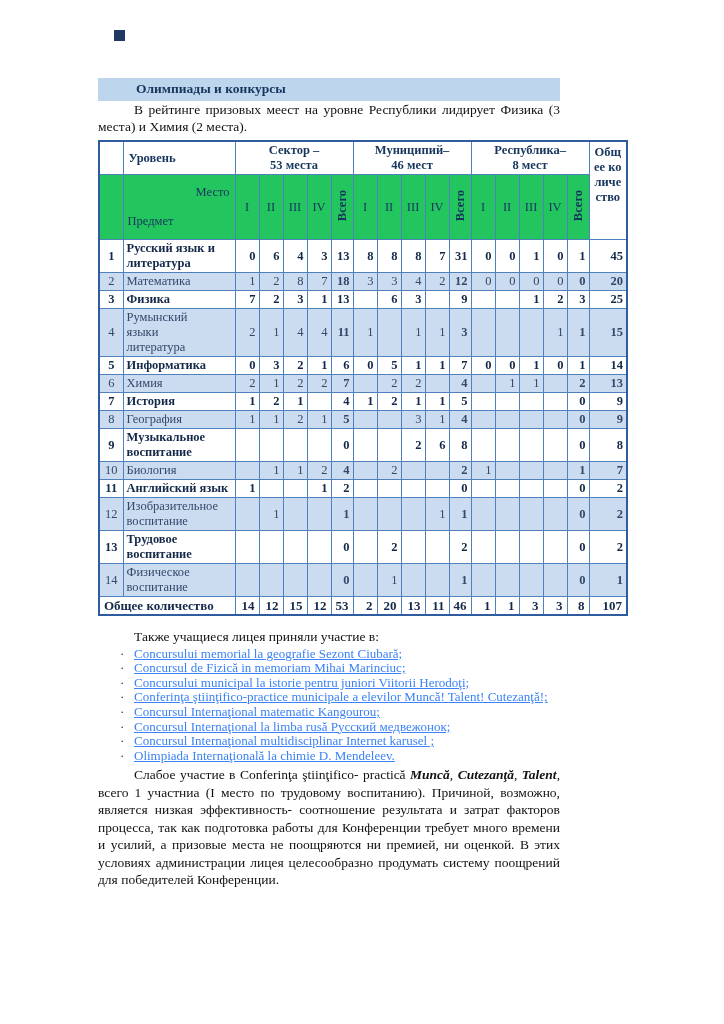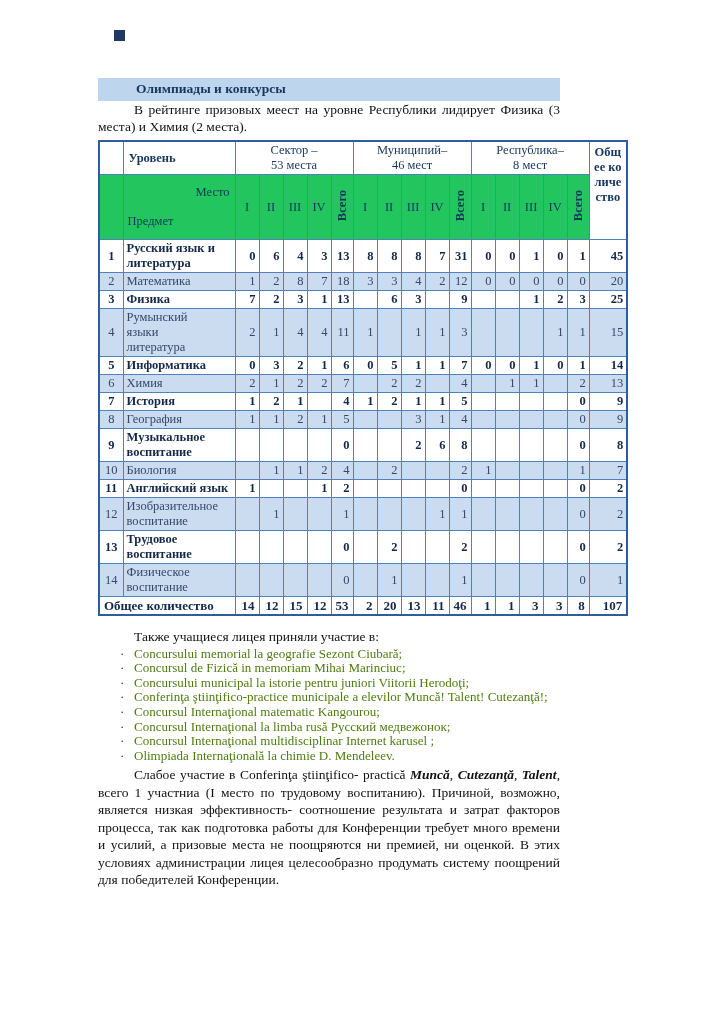--- a/index.html
+++ b/index.html
@@ -30,52 +30,52 @@
     margin-top:5px; color:#1c3254;
   }
   table.results { border:2px solid #2e5c9e; }
   table.results td {
     border:1.5px solid #4f81bd; padding:1px 3px;
     font-size:12.5px; line-height:15px; vertical-align:middle;
     overflow:hidden;
   }
   thead td { text-align:center; color:#17365d; }
   .hdr1 td { height:30px; background:#fff; }
-  .sec-label { font-weight:normal; white-space:pre-line; line-height:14px;margin-top:42px; }
+  .sec-label { font-weight:bold; white-space:pre-line; line-height:14px;margin-top:42px; }
   .level-cell { text-align:left !important; font-weight:bold; padding-left:5px !important; }
   .hdr2 td { height:62px; background:#22c55e; }
   .corner .place-lbl { text-align:right; padding:1px 2px 14px 0; }
   .corner .subject-lbl { text-align:left; padding:0 0 1px 1px; }
   .rot {
     writing-mode:vertical-rl; transform:rotate(180deg);
     font-weight:bold; display:inline-block; line-height:13px;
   }
   .grand-hdr {
     background:#fff !important; font-weight:bold; word-break:break-all;
     line-height:14px; font-size:12.5px; vertical-align:top !important;
     padding-top:3px !important;
   }
   tbody td { background:#fff; }
   tbody tr.shaded td { background:#cbdcf0; color:#33486b; }
   tbody tr.emph td { font-weight:bold; color:#14294a; }
   td.rownum { text-align:center; }
   td.subj { text-align:left; white-space:pre-line; line-height:15px; padding-left:4px;margin-top:8px; }
   td.val { text-align:right; padding-right:4px; }
-  td.tot { font-weight:normal; }
+  td.tot { font-weight:bold; }
   .hdr2 td { border-bottom:2.5px solid #2e5c9e; }
   tfoot td { border-top:2.5px solid #2e5c9e; font-weight:bold; background:#fff; color:#14294a; }
   tfoot td.foot-label { text-align:left; padding-left:4px; font-size:13px; }
   tfoot td.val { text-align:right; padding-right:4px; font-size:13px; }
 
   
   .list-intro { margin-top:12px; }
   .bullet-list { margin:1px 0 0 0; }
   .bullet-row { display:flex; font-size:13px; line-height:14.6px; }
   .bullet-glyph { width:14px; margin-left:22px; text-align:left; color:#333; flex:0 0 auto; }
-  .bullet-text { flex:1; color:#4d7c0f; }
+  .bullet-text { flex:1; color:#3b82f6;text-decoration:underline; }
 
   .closing { margin-top:3px; line-height:17.5px; }
   .seg-bi { font-weight:bold; font-style:italic; }
 </style>
 </head>
 <body>
 
 <div class="page">
   <div class="corner-square"></div>
   <div class="content">

